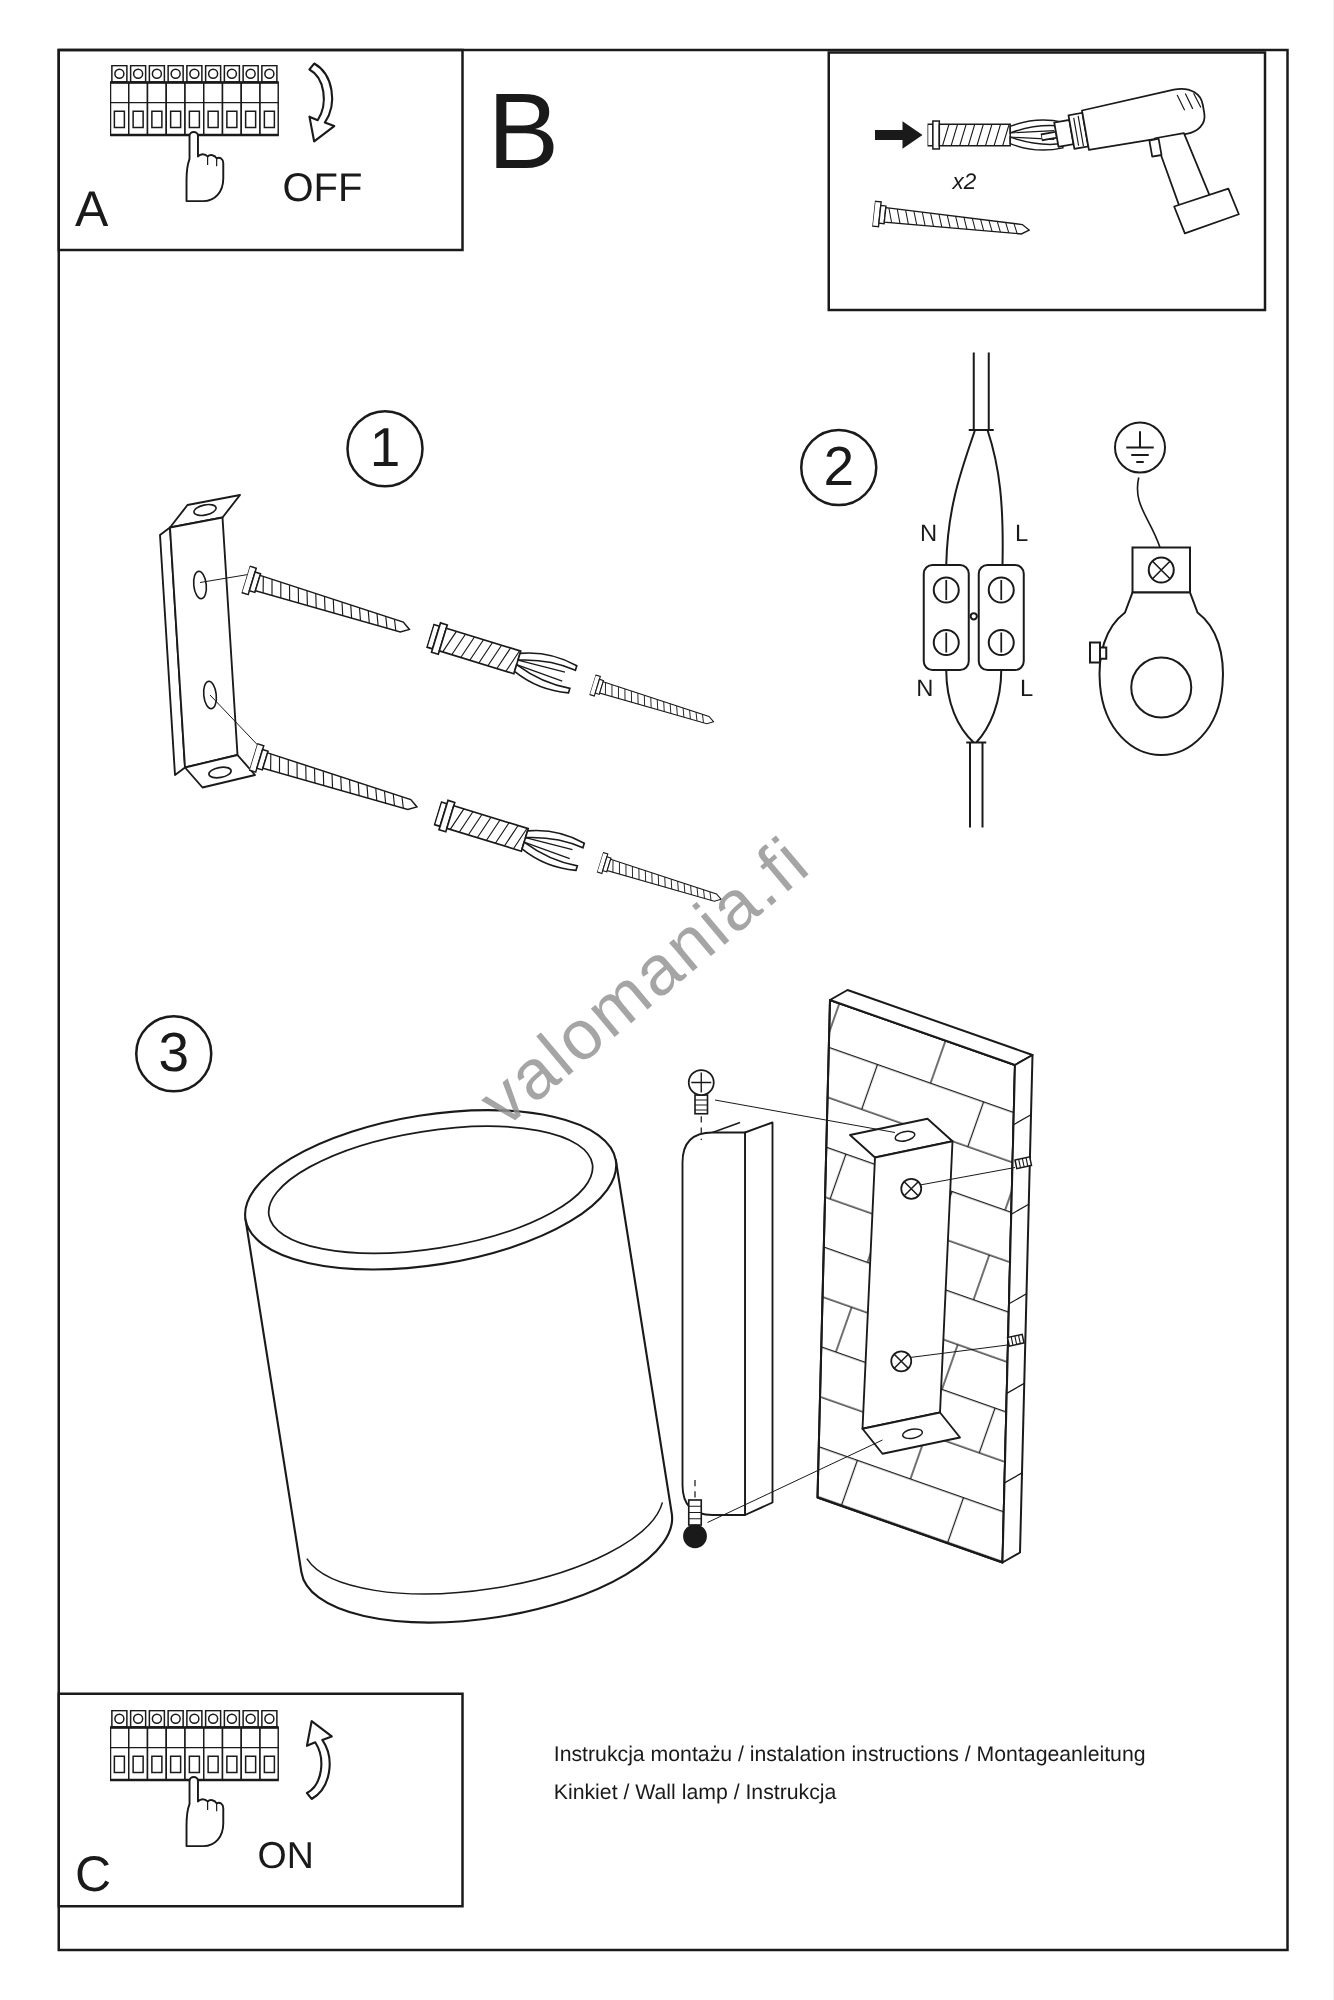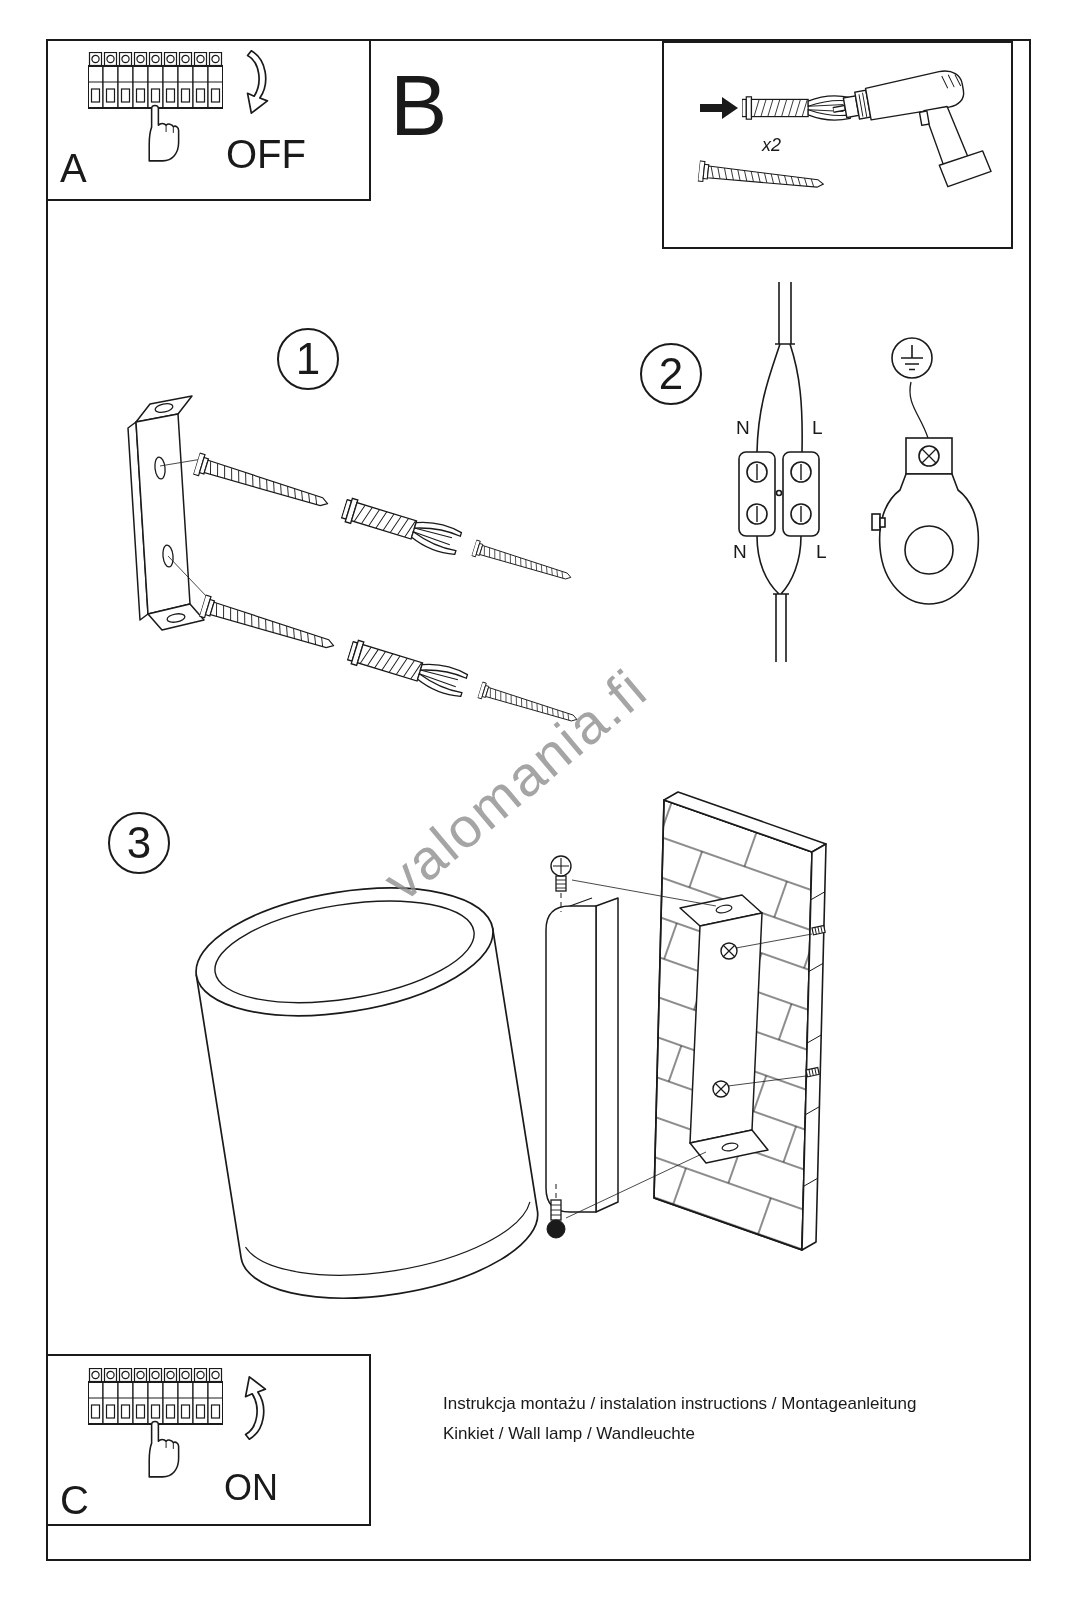--- a/index.html
+++ b/index.html
@@ -245,40 +245,40 @@
   <g>
     <use href="#sym-breaker" x="88" y="1368" width="135" height="64"></use>
     <use href="#sym-hand" x="128" y="1416" width="54" height="62"></use>
     <g transform="translate(238,1442) scale(1,-1)">
       <use href="#sym-arrow-down" x="0" y="0" width="34" height="68"></use>
     </g>
   </g>
 </svg>
 
 <div class="txt" style="left:60px;top:148px;font-size:40px;">A</div>
-<div class="txt" style="left:226px;top:134px;font-size:40px;">OFF</div>
+<div class="txt" style="left:226px;top:134px;font-size:32px;">OFF</div>
 <div class="txt" style="left:390px;top:62px;font-size:86px;">B</div>
 <div class="txt" style="left:762px;top:136px;font-size:18px;font-style:italic;">x2</div>
 
 <div class="stepnum" style="left:277px;top:328px;">
   <span>1</span>
 </div>
 <div class="stepnum" style="left:640px;top:343px;">
   <span>2</span>
 </div>
 <div class="stepnum" style="left:108px;top:812px;">
   <span>3</span>
 </div>
 
 <div class="txt" style="left:736px;top:418px;font-size:19px;">N</div>
 <div class="txt" style="left:812px;top:418px;font-size:19px;">L</div>
 <div class="txt" style="left:733px;top:542px;font-size:19px;">N</div>
 <div class="txt" style="left:816px;top:542px;font-size:19px;">L</div>
 
 <div class="txt" style="left:60px;top:1480px;font-size:40px;">C</div>
-<div class="txt" style="left:224px;top:1470px;font-size:36px;">ON</div>
+<div class="txt" style="left:206px;top:1470px;font-size:30px;">ON</div>
 
 <div class="footer" style="top:1394px;text-align:right;">Instrukcja montażu / instalation instructions / Montageanleitung</div>
-<div class="footer" style="top:1424px;">Kinkiet / Wall lamp / Wandleuchte</div>
+<div class="footer" style="top:1424px;">Kinkiet / Wall lamp / Instrukcja</div>
 
 <div class="watermark">valomania.fi</div>
 
 </div>
 
 </body></html>

